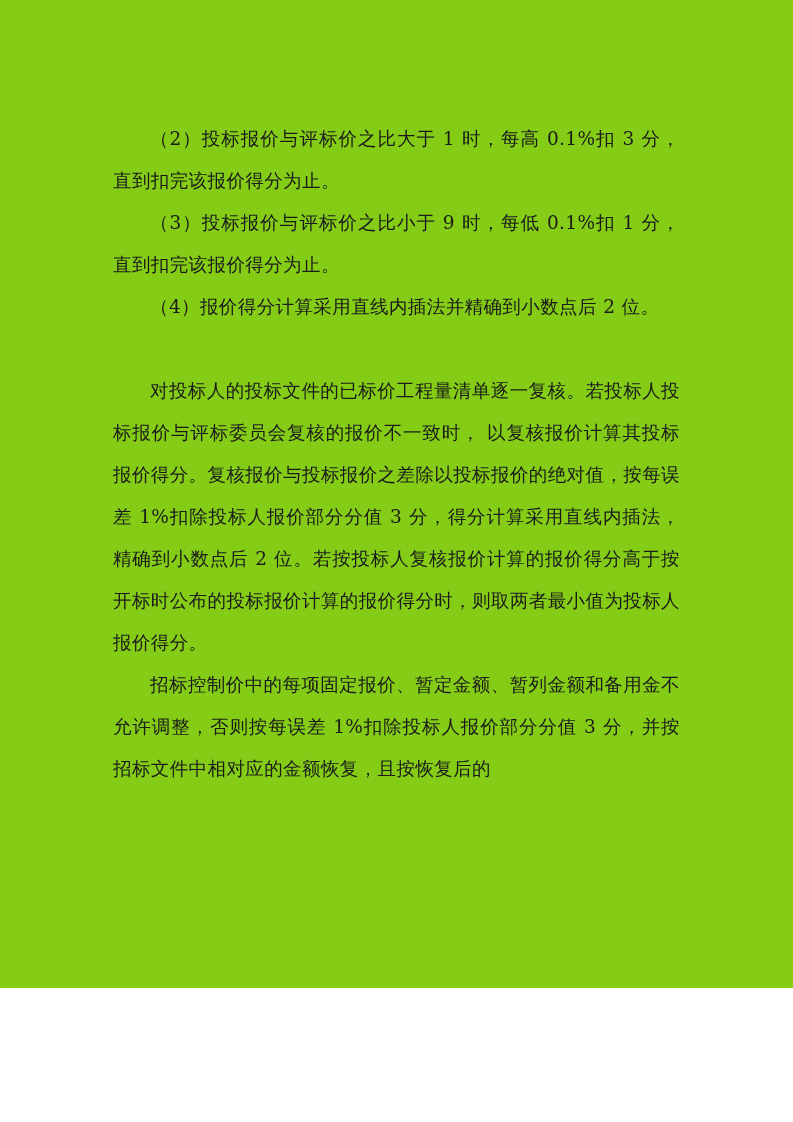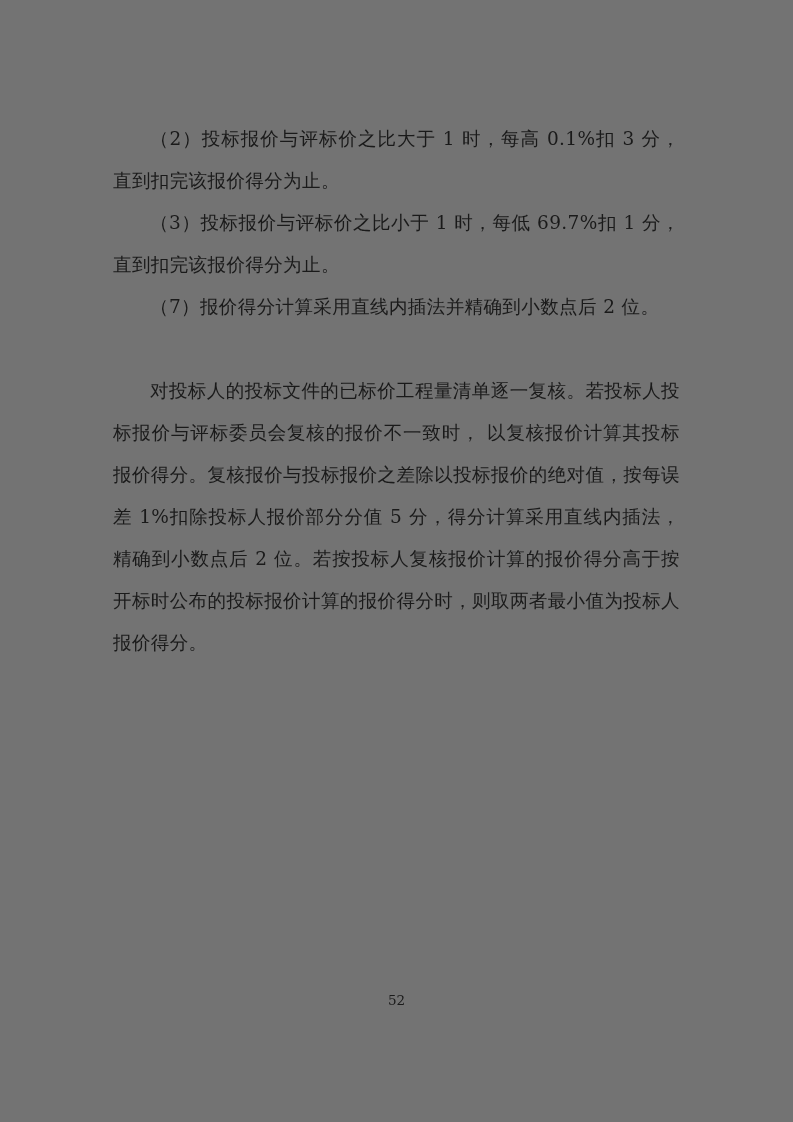--- a/index.html
+++ b/index.html
@@ -3,22 +3,22 @@
 <meta charset="utf-8">
 <style>
   html, body {
     margin: 0;
     padding: 0;
     background: #ffffff;
   }
   .page {
     position: relative;
     width: 793px;
-    height: 1122px;
-    background: #737373;
+    height: 988px;
+    background: #84cc16;
     margin: 0 auto;
     overflow: hidden;
     font-family: "DejaVu Serif", "Liberation Serif", serif;
     color: #1a1a1a;
   }
   .content {
     position: absolute;
     left: 113px;
     top: 118px;
     width: 567px;
@@ -49,28 +49,29 @@
   }
 </style>
 </head>
 <body>
 
 <div class="page">
   <div class="content">
 
     <p class="indent">（2）投标报价与评标价之比大于 1 时，每高 0.1%扣 3 分，直到扣完该报价得分为止。</p>
 
-    <p class="indent">（3）投标报价与评标价之比小于 1 时，每低 69.7%扣 1 分，直到扣完该报价得分为止。</p>
+    <p class="indent">（3）投标报价与评标价之比小于 9 时，每低 0.1%扣 1 分，直到扣完该报价得分为止。</p>
 
-    <p class="indent">（7）报价得分计算采用直线内插法并精确到小数点后 2 位。</p>
+    <p class="indent">（4）报价得分计算采用直线内插法并精确到小数点后 2 位。</p>
 
     <div class="gap-big"></div>
 
-    <p class="indent">对投标人的投标文件的已标价工程量清单逐一复核。若投标人投标报价与评标委员会复核的报价不一致时， 以复核报价计算其投标报价得分。复核报价与投标报价之差除以投标报价的绝对值，按每误差 1%扣除投标人报价部分分值 5 分，得分计算采用直线内插法，精确到小数点后 2 位。若按投标人复核报价计算的报价得分高于按开标时公布的投标报价计算的报价得分时，则取两者最小值为投标人报价得分。</p>
+    <p class="indent">对投标人的投标文件的已标价工程量清单逐一复核。若投标人投标报价与评标委员会复核的报价不一致时， 以复核报价计算其投标报价得分。复核报价与投标报价之差除以投标报价的绝对值，按每误差 1%扣除投标人报价部分分值 3 分，得分计算采用直线内插法，精确到小数点后 2 位。若按投标人复核报价计算的报价得分高于按开标时公布的投标报价计算的报价得分时，则取两者最小值为投标人报价得分。</p>
 
 
 
 
+    <p class="indent">招标控制价中的每项固定报价、暂定金额、暂列金额和备用金不允许调整，否则按每误差 1%扣除投标人报价部分分值 3 分，并按招标文件中相对应的金额恢复，且按恢复后的</p>
 
   </div>
 
   <div class="pagenum">52</div>
 </div>
 
 </body></html>

